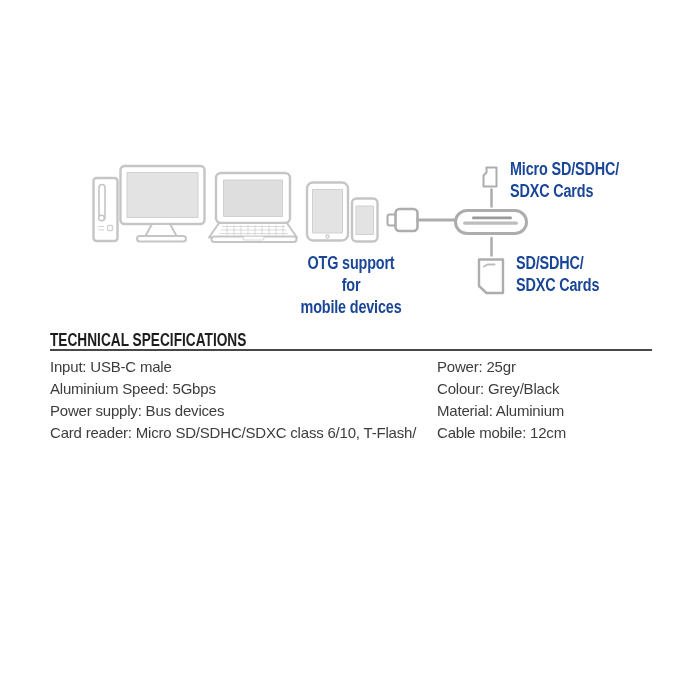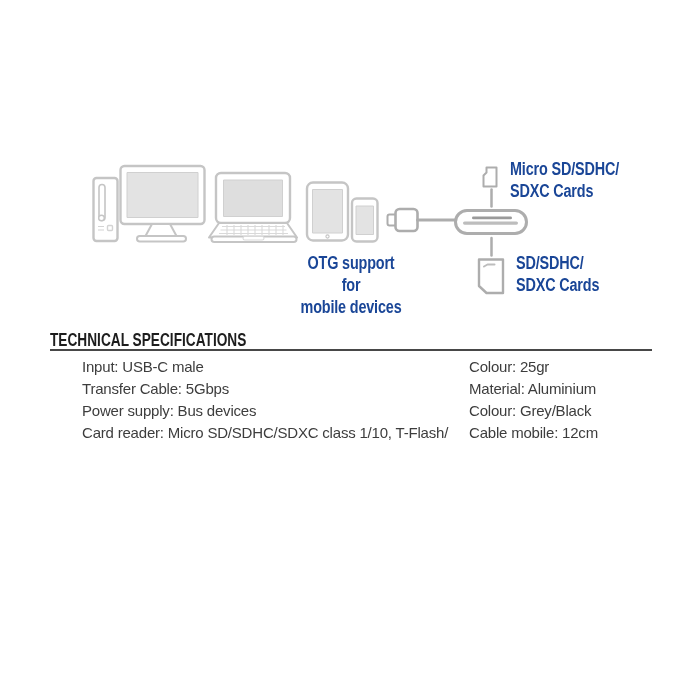--- a/index.html
+++ b/index.html
@@ -48,21 +48,20 @@
     background: #474747;
   }
   .spec-col {
     position: absolute;
     top: 356px;
     font-size: 15px;
     line-height: 22px;
     color: #3d3d3d;
     letter-spacing: -0.2px;
     white-space: nowrap;
-    margin-left: 32px;
   }
   #spec-col-left { left: 50px; }
   #spec-col-right { left: 437px; }
 </style>
 </head>
 <body>
 
 <div id="canvas">
 
   <svg id="diagram-svg" width="700" height="310" viewBox="0 0 700 310">
@@ -143,25 +142,25 @@
   <div class="blue-label centered" style="left:283px; top:252px; width:136px;">
     <div>OTG support for</div>
     <div>mobile devices</div>
   </div>
 
   <div id="specs-heading">TECHNICAL SPECIFICATIONS</div>
   <div id="specs-rule"></div>
 
   <div id="spec-col-left" class="spec-col">
     <div>Input: USB-C male</div>
-    <div>Transfer Cable: 5Gbps</div>
+    <div>Aluminium Speed: 5Gbps</div>
     <div>Power supply: Bus devices</div>
-    <div>Card reader: Micro SD/SDHC/SDXC class 1/10, T-Flash/</div>
+    <div>Card reader: Micro SD/SDHC/SDXC class 6/10, T-Flash/</div>
   </div>
 
   <div id="spec-col-right" class="spec-col">
-    <div>Colour: 25gr</div>
+    <div>Power: 25gr</div>
+    <div>Colour: Grey/Black</div>
     <div>Material: Aluminium</div>
-    <div>Colour: Grey/Black</div>
     <div>Cable mobile: 12cm</div>
   </div>
 
 </div>
 
 </body></html>

